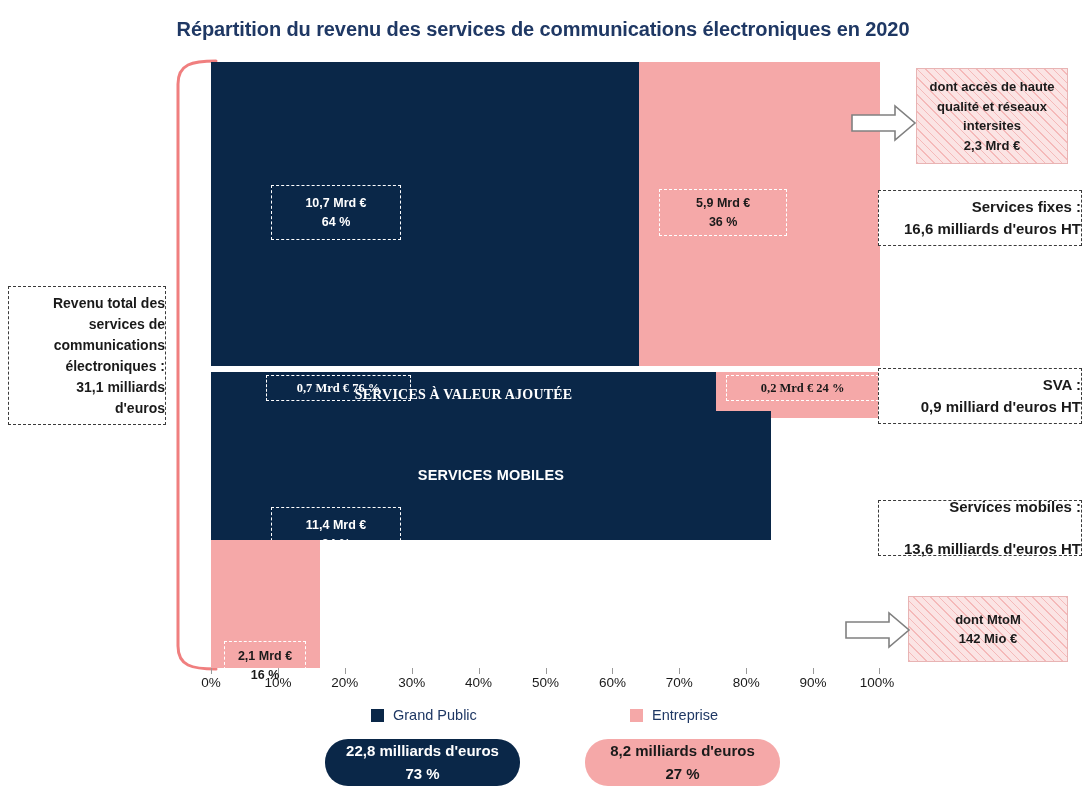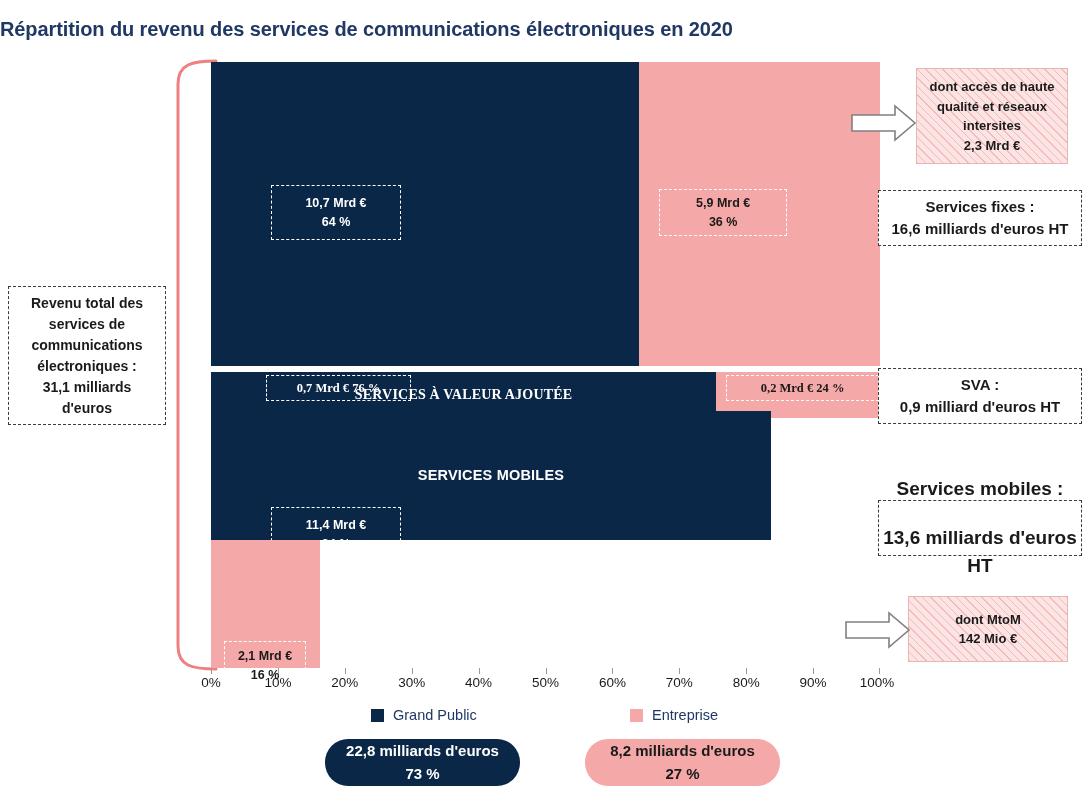--- a/index.html
+++ b/index.html
@@ -8,20 +8,21 @@
     background:#ffffff;
     font-family:"Liberation Sans", sans-serif;
     color:#1a1a1a;
     position:relative;
     overflow:hidden;
   }
   #stage{position:absolute;left:0;top:0;width:1086px;height:798px;}
 
   .title{
     position:absolute;left:0;top:18px;width:1086px;
+    text-align:center;
     font-size:20px;font-weight:bold;
     color:#1f3864;
     letter-spacing:-0.1px;
   }
 
   
   .plot{position:absolute;left:211px;top:62px;width:669px;height:606px;}
 
   .bar{position:absolute;left:0;width:100%;display:flex;}
   .seg{position:relative;height:100%;}
@@ -67,28 +68,28 @@
     position:absolute;top:7px;
     transform:translateX(-50%);
     font-size:13.5px;color:#1a1a1a;white-space:nowrap;
   }
 
   
   .dashbox{
     position:absolute;box-sizing:border-box;
     border:1.4px dashed #3a3a3a;
     background:#ffffff;
-    display:flex;flex-direction:column;align-items:center;justify-content:center;
+    display:flex;flex-direction:column;align-items:flex-end;justify-content:center;
     text-align:center;font-weight:bold;color:#1a1a1a;
     line-height:1.5;
   }
   .box-total{left:8px;top:286px;width:158px;height:139px;font-size:14px;}
   .box-fixes{left:878px;top:190px;width:204px;height:56px;font-size:15px;}
   .box-sva{left:878px;top:368px;width:204px;height:56px;font-size:15px;}
-  .box-mobiles{left:878px;top:500px;width:204px;height:56px;font-size:19px;gap:20px;}
+  .box-mobiles{left:878px;top:500px;width:204px;height:56px;font-size:15px;gap:20px;}
 
   
   .hatchbox{
     position:absolute;box-sizing:border-box;
     border:1px solid #e8b4b4;
     background-color:#fbe4e4;
     background-image:repeating-linear-gradient(45deg,
       rgba(240,150,150,0.55) 0px, rgba(240,150,150,0.55) 1px,
       rgba(255,255,255,0) 1px, rgba(255,255,255,0) 6px);
     display:flex;flex-direction:column;align-items:center;justify-content:center;

